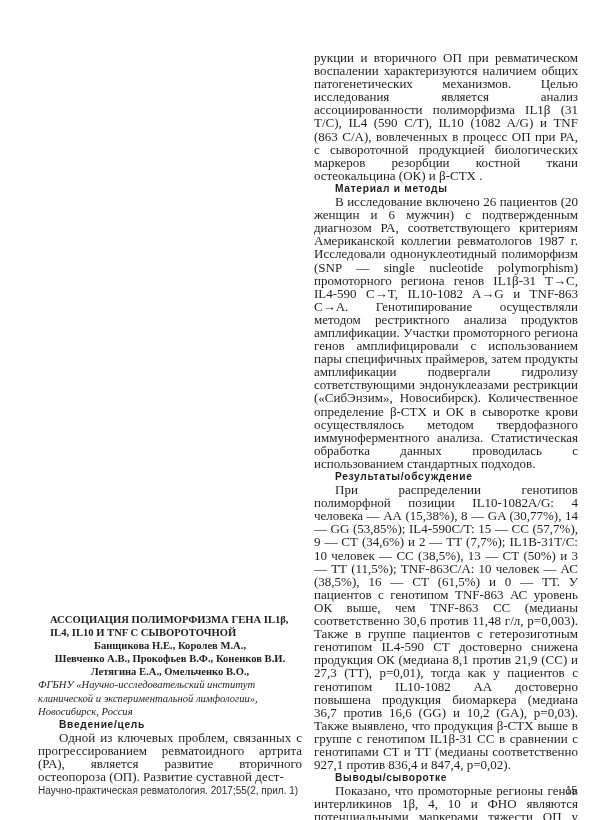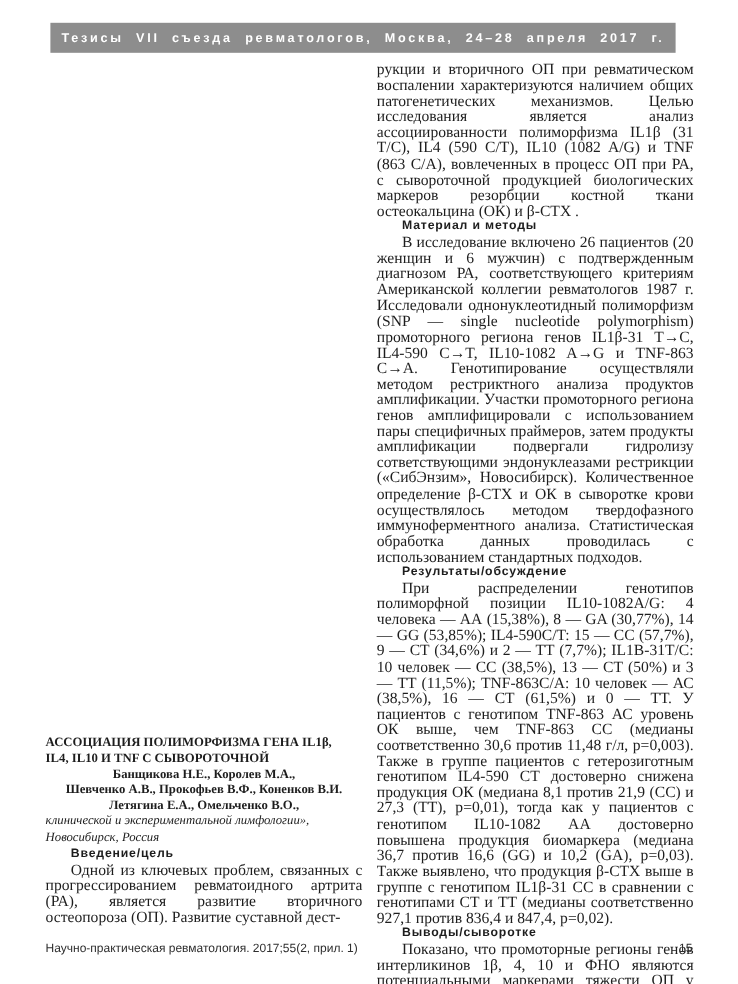--- a/index.html
+++ b/index.html
@@ -20,52 +20,50 @@
   .body-text {
     font-size:13px; line-height:13.1px; text-align:justify;
   }
   .para { text-indent:21px; margin:0; }
   .para.noindent { text-indent:0; }
   .subhead {
     font-family:"Liberation Sans", sans-serif; font-weight:bold;
     font-size:10.2px; letter-spacing:0.7px; line-height:13.1px;
     margin-left:21px;
   }
-  .title-line  { font-weight:bold; font-size:10.6px; line-height:13.1px; }
+  .title-line  { font-weight:bold; font-size:10.6px; line-height:13.1px;margin-left:12px; }
   .author-line { font-weight:bold; font-size:10.6px; line-height:13.1px;text-align:center; }
   .affil-line  { font-style:italic; font-size:10.6px; line-height:13.1px; }
   .footer-journal {
     position:absolute; left:38px; top:785px;
     font-family:"Liberation Sans", sans-serif; font-size:10px; color:#2e2e2e;
   }
   .footer-page {
     position:absolute; right:38px; top:785px;
     font-family:"Liberation Sans", sans-serif; font-size:10px; color:#2e2e2e;
   }
 </style>
 </head>
 <body>
 
 <div id="page">
 
-  <div class="banner" style="background: rgb(141, 141, 141); color: rgb(255, 255, 255);">
-    <span>Тезисы VII съезда ревматологов, Москва, 24–28 апреля 2017 г.</span>
-  </div>
 
   <div class="col-left">
     <div>
       <div class="title-line">АССОЦИАЦИЯ ПОЛИМОРФИЗМА ГЕНА IL1β,</div>
       <div class="title-line">IL4, IL10 И TNF С СЫВОРОТОЧНОЙ</div>
     </div>
     <div>
       <div class="author-line">Банщикова Н.Е., Королев М.А.,</div>
       <div class="author-line">Шевченко А.В., Прокофьев В.Ф., Коненков В.И.</div>
       <div class="author-line">Летягина Е.А., Омельченко В.О.,</div>
     </div>
     <div>
+      <div class="affil-line">ФГБНУ «Научно-исследовательский институт</div>
       <div class="affil-line">клинической и экспериментальной лимфологии»,</div>
       <div class="affil-line">Новосибирск, Россия</div>
     </div>
     <div class="subhead">Введение/цель</div>
     <p class="body-text para">Одной из ключевых проблем, связанных с прогрессированием ревматоидного артрита (РА), является развитие вторичного остеопороза (ОП). Развитие суставной дест-</p>
   </div>
 
   <div class="col-right">
     <p class="body-text para noindent">рукции и вторичного ОП при ревматическом воспалении характеризуются наличием общих патогенетических механизмов. Целью исследования является анализ ассоциированности полиморфизма IL1β (31 T/C), IL4 (590 C/T), IL10 (1082 A/G) и TNF (863 C/A), вовлеченных в процесс ОП при РА, с сывороточной продукцией биологических маркеров резорбции костной ткани остеокальцина (ОК) и β-CTX .</p>
 

